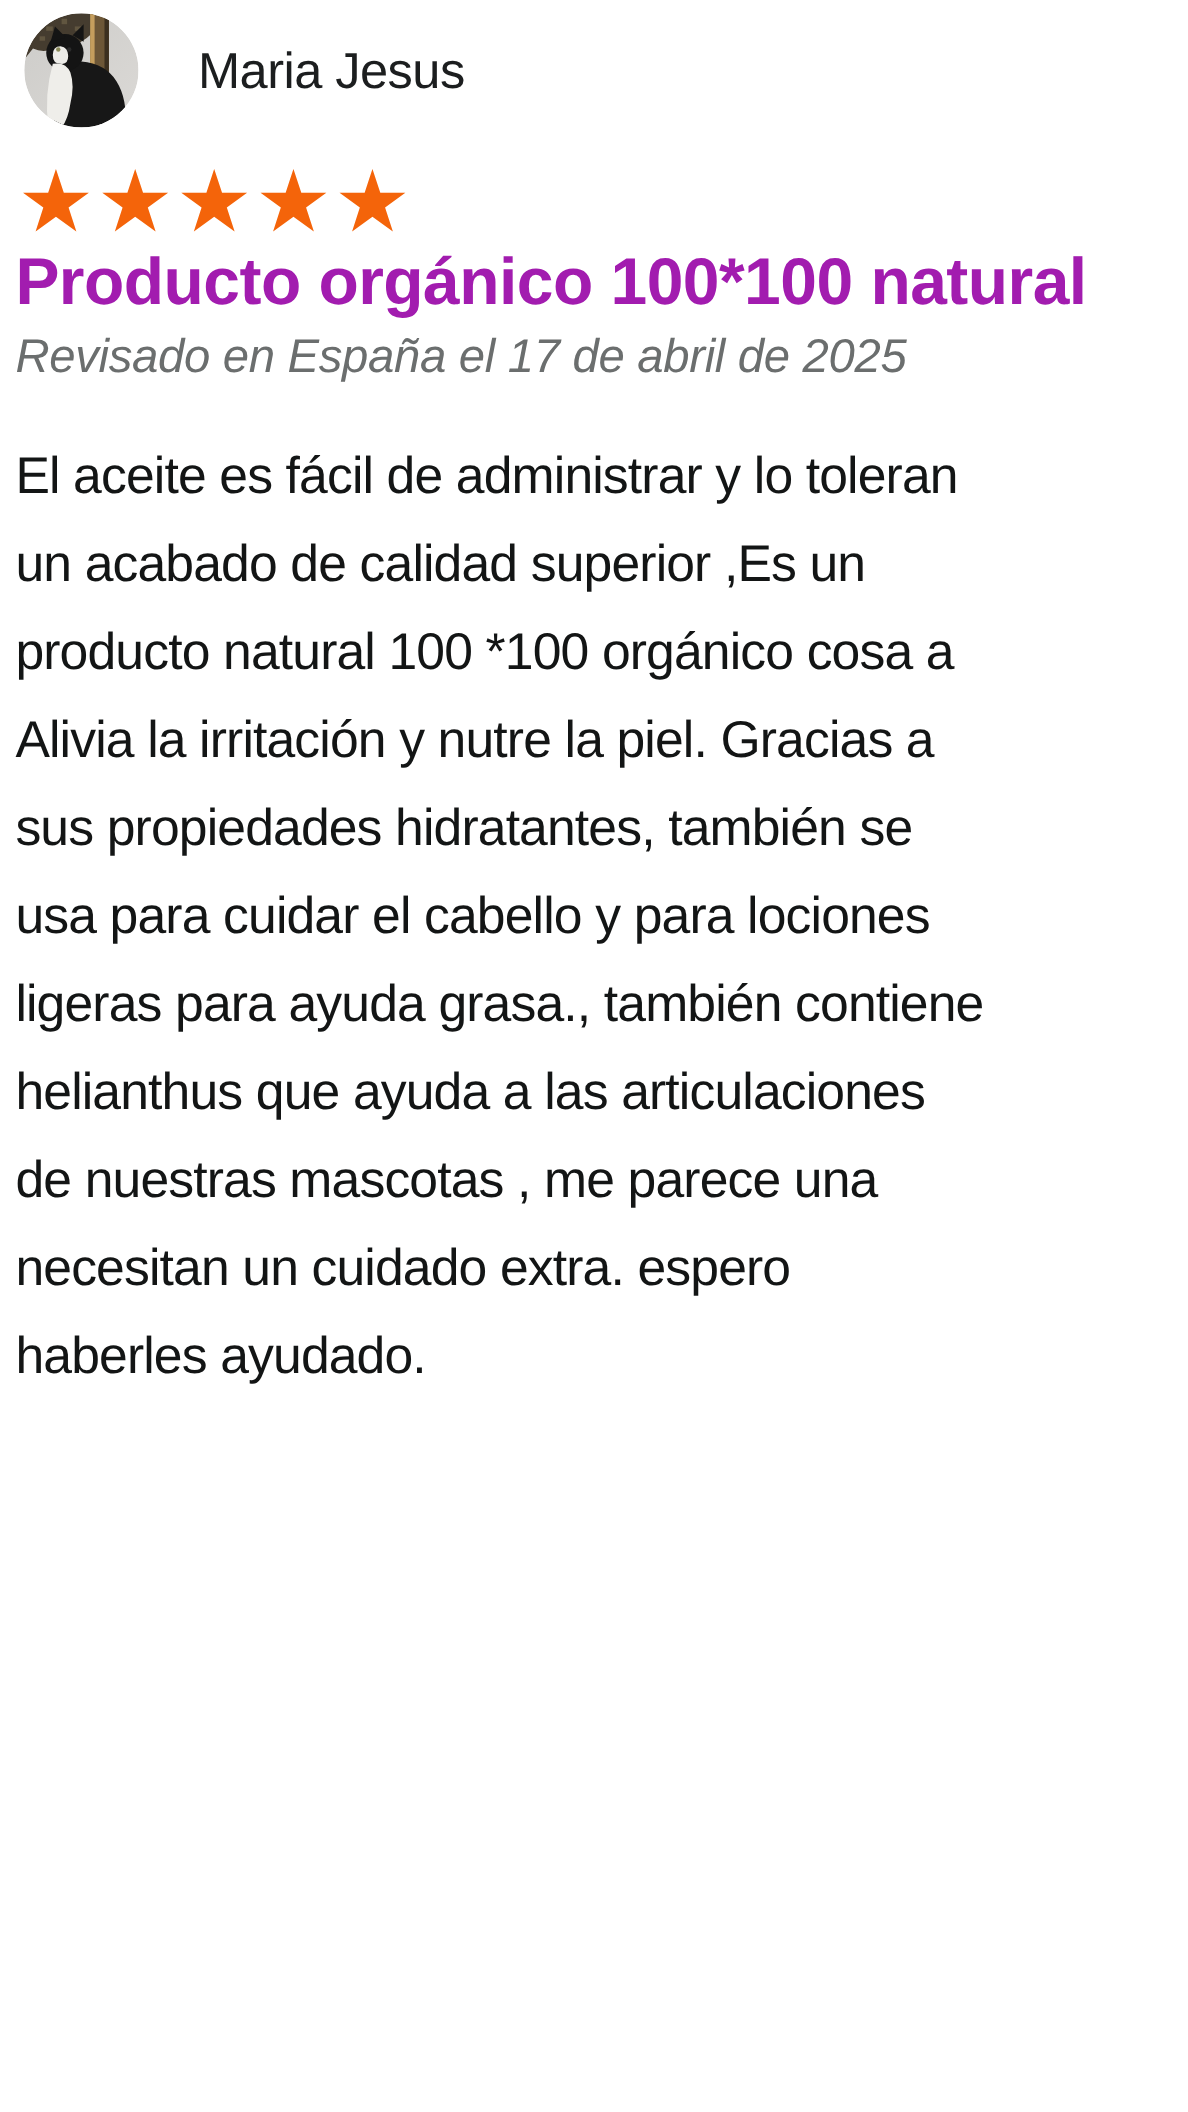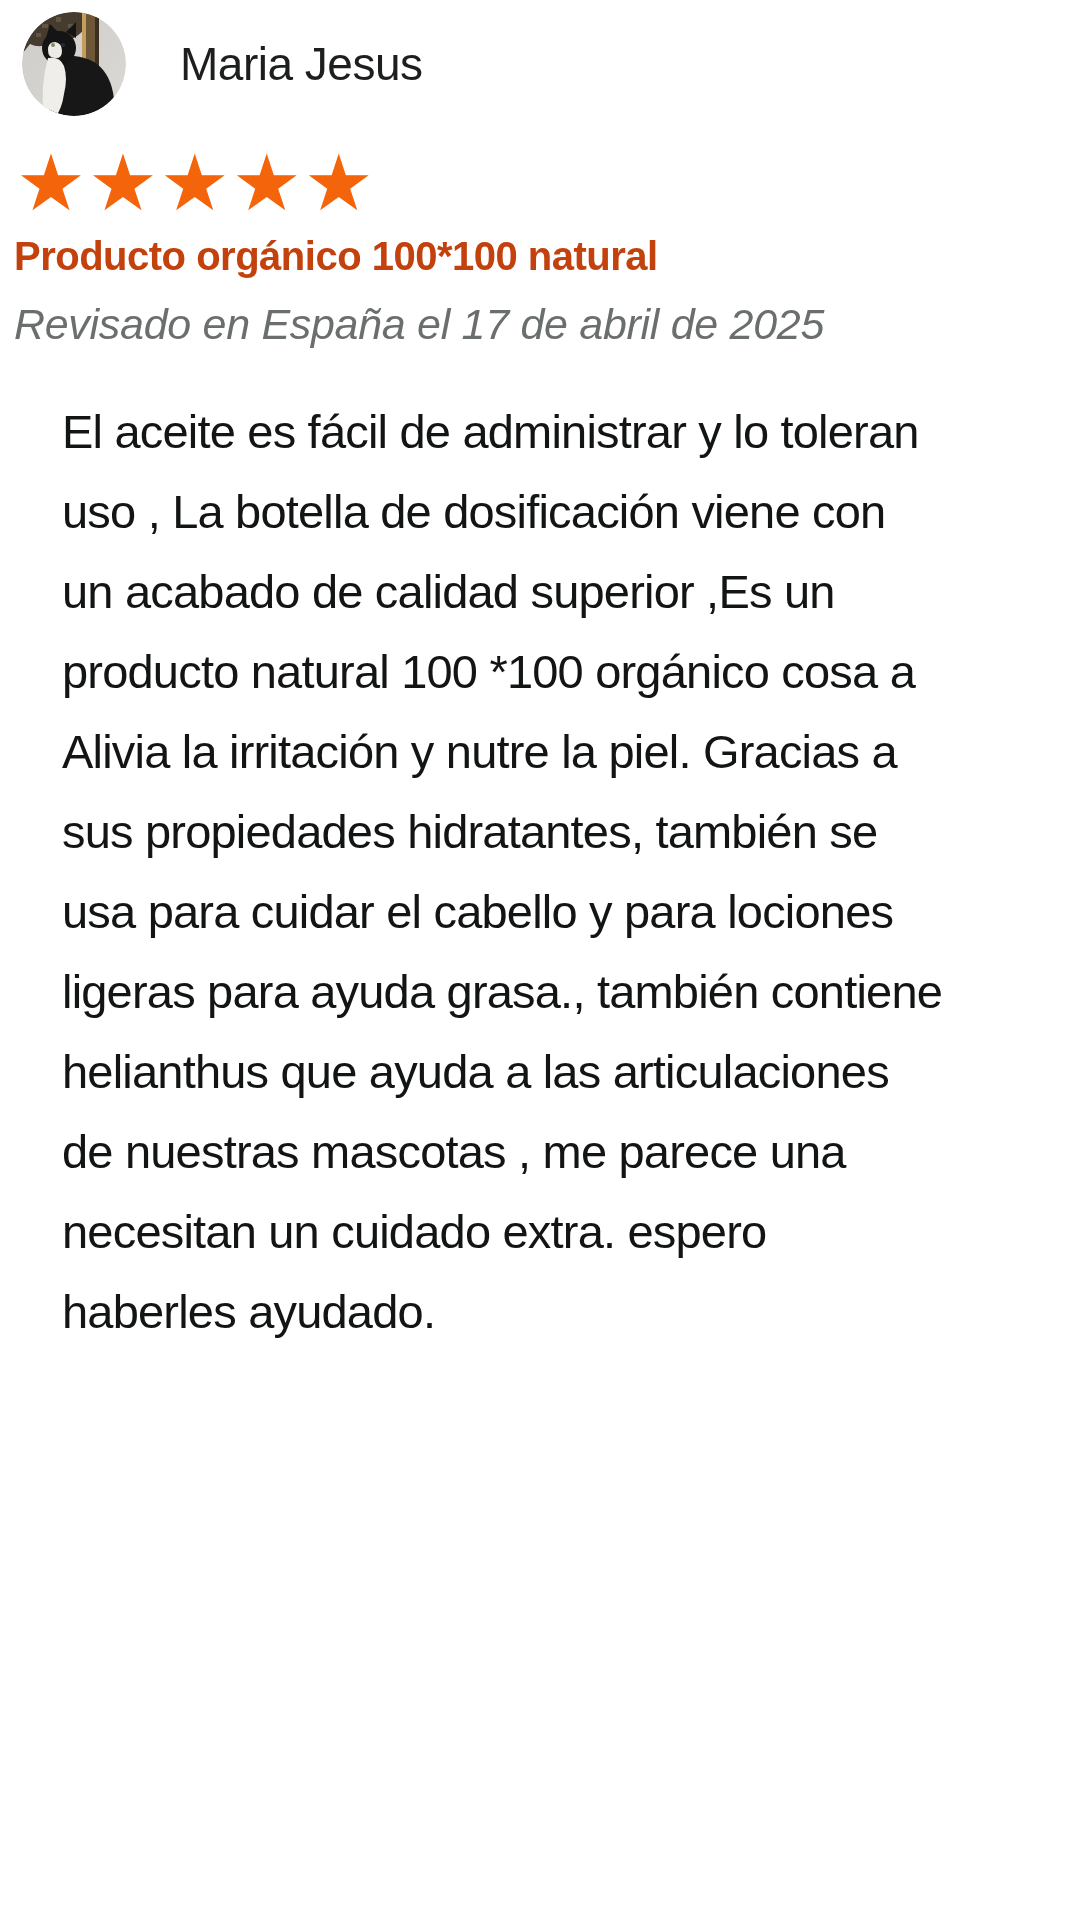--- a/index.html
+++ b/index.html
@@ -55,38 +55,37 @@
   .star-icons {
     font-size: 78px;
     line-height: 74px;
     letter-spacing: 2px;
     color: #F4640A;
     margin-left: 2px;
     user-select: none;
   }
   .review-title {
     margin-top: 10px;
-    font-size: 40px;
+    font-size: 60px;
     font-weight: 700;
-    color: #c2410c;
+    color: #a21caf;
     letter-spacing: -0.5px;
     line-height: 52px;
     cursor: pointer;
   }
   .review-date {
     margin-top: 18px;
     font-size: 43px;
     color: #6b6e6e;
     letter-spacing: -0.3px;
     line-height: 48px;
     font-style: italic;
   }
   .review-body {
     margin-top: 44px;
-    margin-left: 48px;
   }
   .body-line {
     font-size: 47px;
     color: #131515;
     letter-spacing: -0.8px;
     line-height: 80px;
     height: 80px;
     white-space: nowrap;
   }
   .scroll-strip {
@@ -159,21 +158,20 @@
     <div class="stars-row">
       <span class="star-icons">★★★★★</span>
     </div>
 
     <div class="review-title">Producto orgánico 100*100 natural</div>
 
     <div class="review-date">Revisado en España el 17 de abril de 2025</div>
 
     <div class="review-body">
       <div class="body-line">El aceite es fácil de administrar y lo toleran</div>
-      <div class="body-line">uso , La botella de dosificación viene con</div>
       <div class="body-line">un acabado de calidad superior ,Es un</div>
       <div class="body-line">producto natural 100 *100 orgánico cosa a</div>
       <div class="body-line">Alivia la irritación y nutre la piel. Gracias a</div>
       <div class="body-line">sus propiedades hidratantes, también se</div>
       <div class="body-line">usa para cuidar el cabello y para lociones</div>
       <div class="body-line">ligeras para ayuda grasa., también contiene</div>
       <div class="body-line">helianthus que ayuda a las articulaciones</div>
       <div class="body-line">de nuestras mascotas , me parece una</div>
       <div class="body-line">necesitan un cuidado extra. espero</div>
       <div class="body-line">haberles ayudado.</div>

